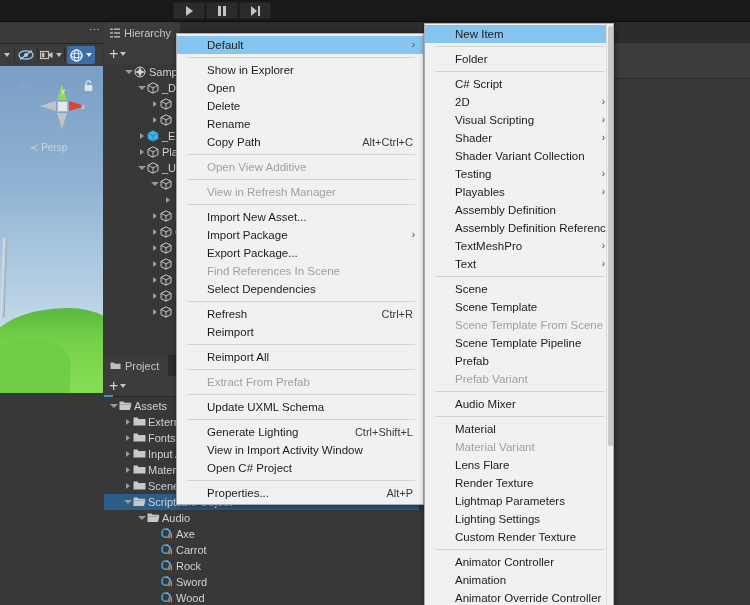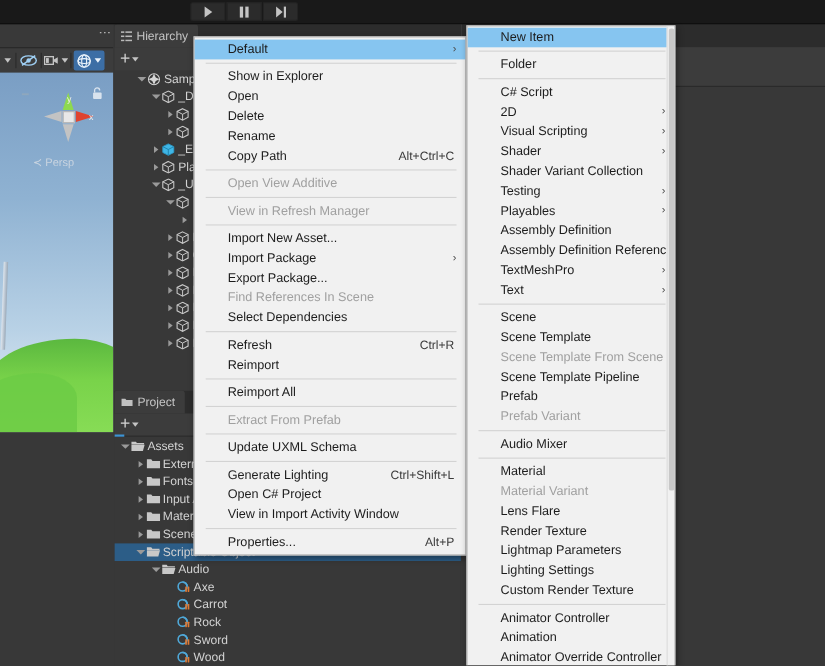--- a/index.html
+++ b/index.html
@@ -814,24 +814,24 @@
       <div class="msep"></div>
       <div class="mi">
         <span>Update UXML Schema</span>
       </div>
       <div class="msep"></div>
       <div class="mi">
         <span>Generate Lighting</span>
         <span class="sc">Ctrl+Shift+L</span>
       </div>
       <div class="mi">
+        <span>View in Import Activity Window</span>
+      </div>
+      <div class="mi">
         <span>Open C# Project</span>
-      </div>
-      <div class="mi">
-        <span>View in Import Activity Window</span>
       </div>
       <div class="msep"></div>
       <div class="mi">
         <span>Properties...</span>
         <span class="sc">Alt+P</span>
       </div>
     </div>
 
   <div class="ctxmenu" id="menu-sub">
     <div class="subclip" id="menu-sub-list">

